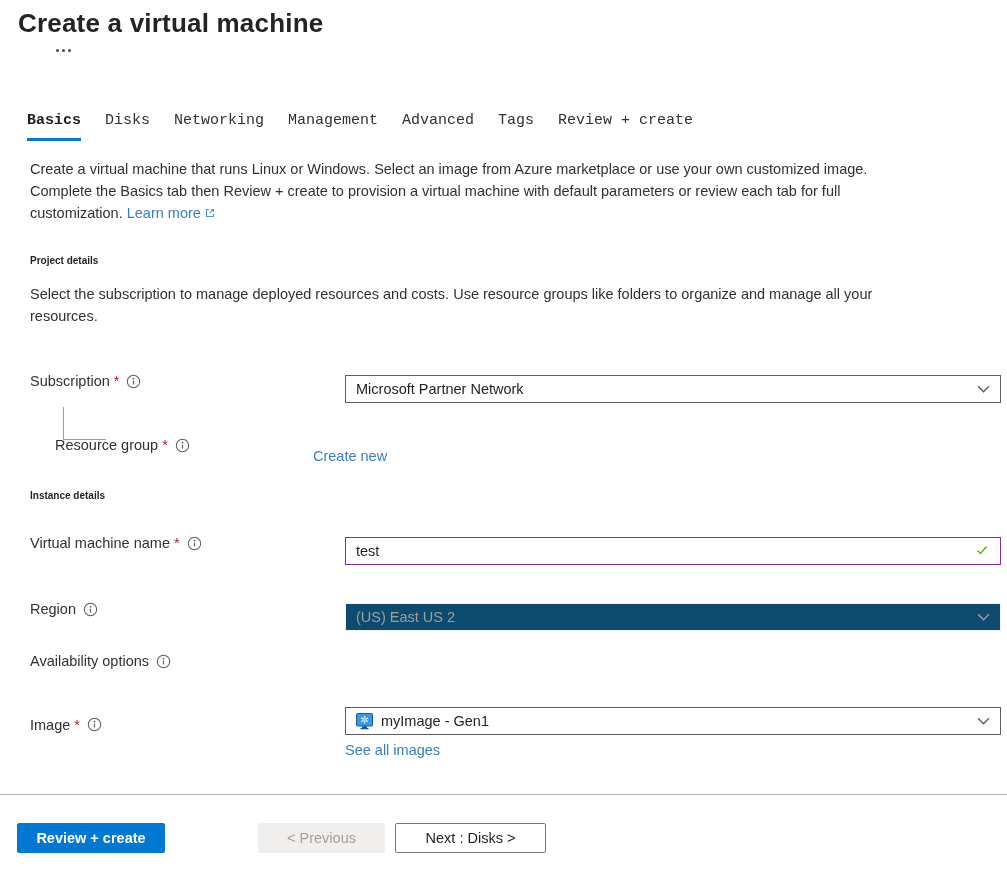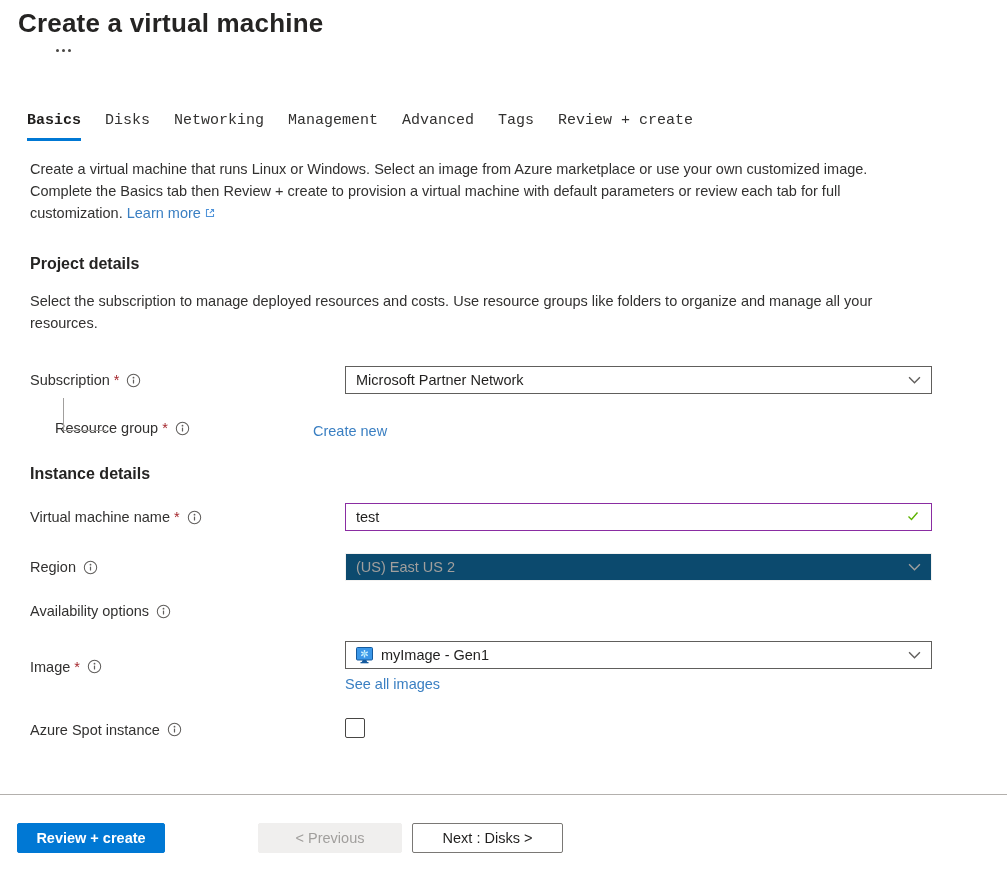--- a/index.html
+++ b/index.html
@@ -15,27 +15,27 @@
   .more-options i{width:3px;height:3px;background:#484644;border-radius:50%;display:block;}
   
   .tabs{display:flex;gap:24px;margin:56px 0 0 27px;font-family:Liberation Mono, monospace;}
   .tab{padding:0 0 9px 0;border-bottom:3px solid transparent;font-size:15px;color:#323130;cursor:pointer;}
   .tab.active{font-weight:700;color:#201f1e;border-bottom-color:#0078d4;}
   
   .intro{margin:17px 60px 0 30px;max-width:885px;line-height:22px;color:#323130;}
   a.link{color:#3a7fc2;text-decoration:none;cursor:pointer;}
   .ext-icon{display:inline-block;vertical-align:-1px;margin-left:3px;}
   
-  .section-heading{font-size:16px;font-weight:700;color:#252423;margin:30px 0 0 30px;}
+  .section-heading{font-size:10px;font-weight:700;color:#252423;margin:30px 0 0 30px;}
   .section-desc{margin:17px 60px 0 30px;max-width:905px;line-height:22px;}
   
   .form{margin-top:32px;}
   .form-row{display:flex;align-items:center;margin:0 0 22px 30px;}
   .label-col{width:315px;display:flex;align-items:center;flex-shrink:0;}
-  .control-col{width:587px;flex-shrink:0;}
+  .control-col{width:656px;flex-shrink:0;margin-top:16px;}
   .field-label{color:#323130;}
   .req{color:#a4262c;margin-left:4px;}
   .info-icon{margin-left:7px;display:inline-flex;cursor:pointer;}
   
   .dropdown{
     height:28px;box-sizing:border-box;border:1px solid #605e5c;background:#fff;
     display:flex;align-items:center;justify-content:space-between;
     padding:0 10px;cursor:pointer;color:#201f1e;
   }
   .dropdown .val{display:flex;align-items:center;gap:8px;white-space:nowrap;}
@@ -71,21 +71,21 @@
   .footer-inner{display:flex;align-items:center;padding:28px 0 0 17px;}
   .btn{
     height:30px;box-sizing:border-box;font:inherit;font-size:14.5px;cursor:pointer;
     display:inline-flex;align-items:center;justify-content:center;border-radius:2px;
   }
   .btn-primary{
     background:#0078d4;color:#fff;border:1px solid #0078d4;font-weight:700;
     width:148px;
   }
   .btn-disabled{
-    background:#f0efee;color:#a19f9d;border:1px solid #f0efee;width:144px;
+    background:#f0efee;color:#a19f9d;border:1px solid #f0efee;width:127px;
     margin-left:93px;cursor:default;
   }
   .btn-secondary{
     background:#fff;color:#201f1e;border:1px solid #7a7875;width:151px;margin-left:10px;
   }
 </style>
 </head>
 <body>
 
 <div class="page-header">

